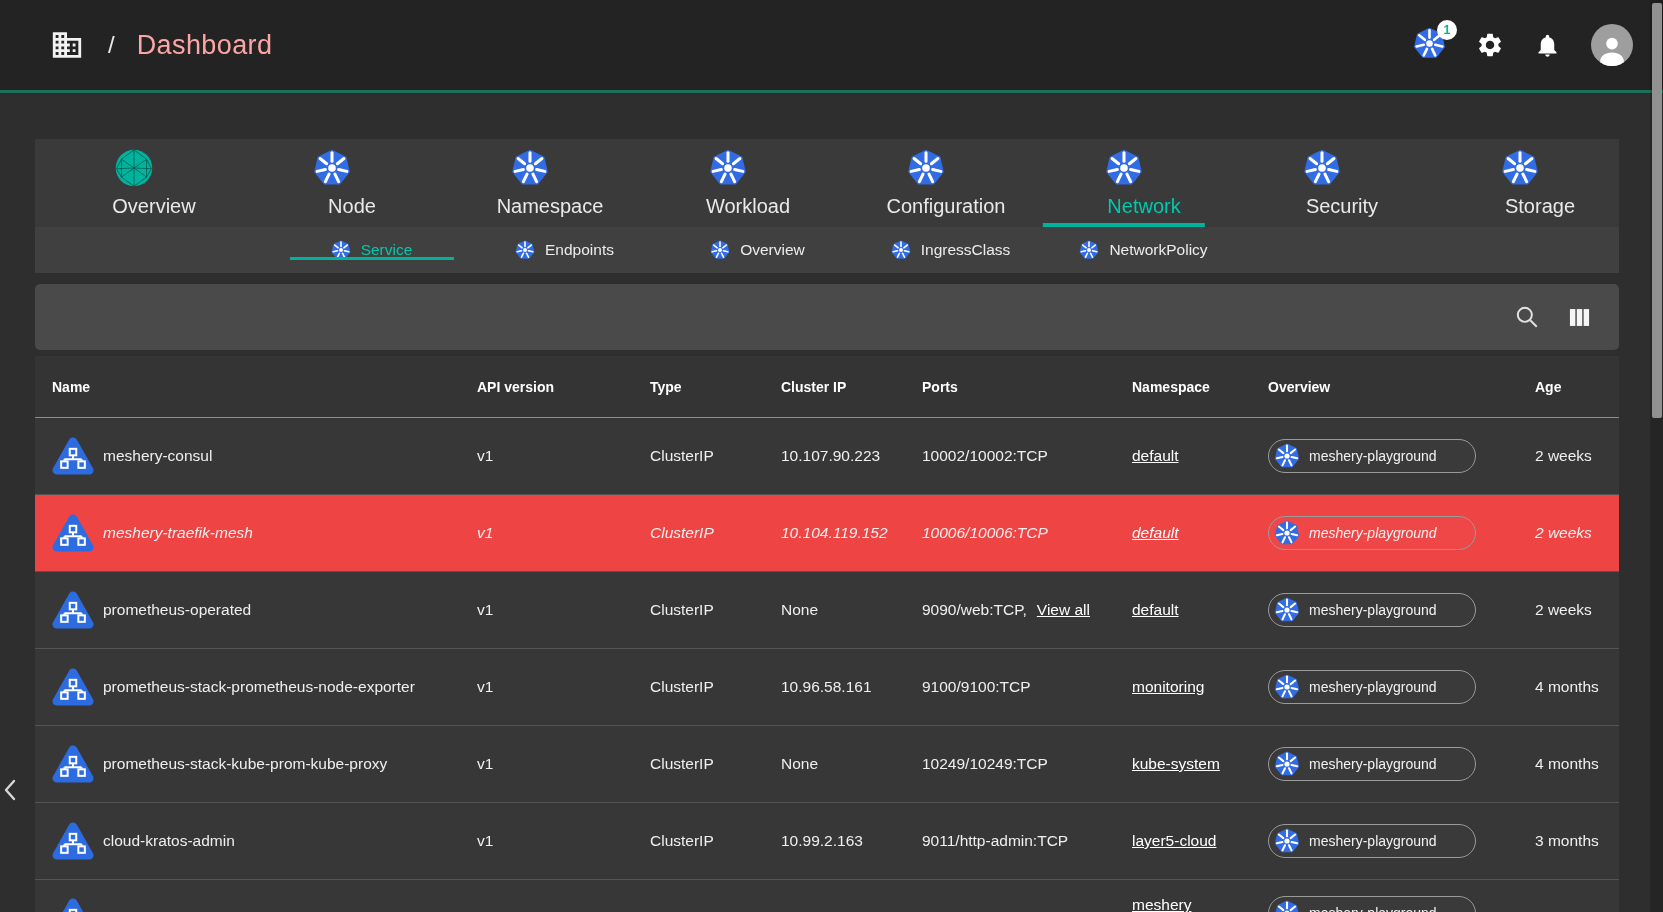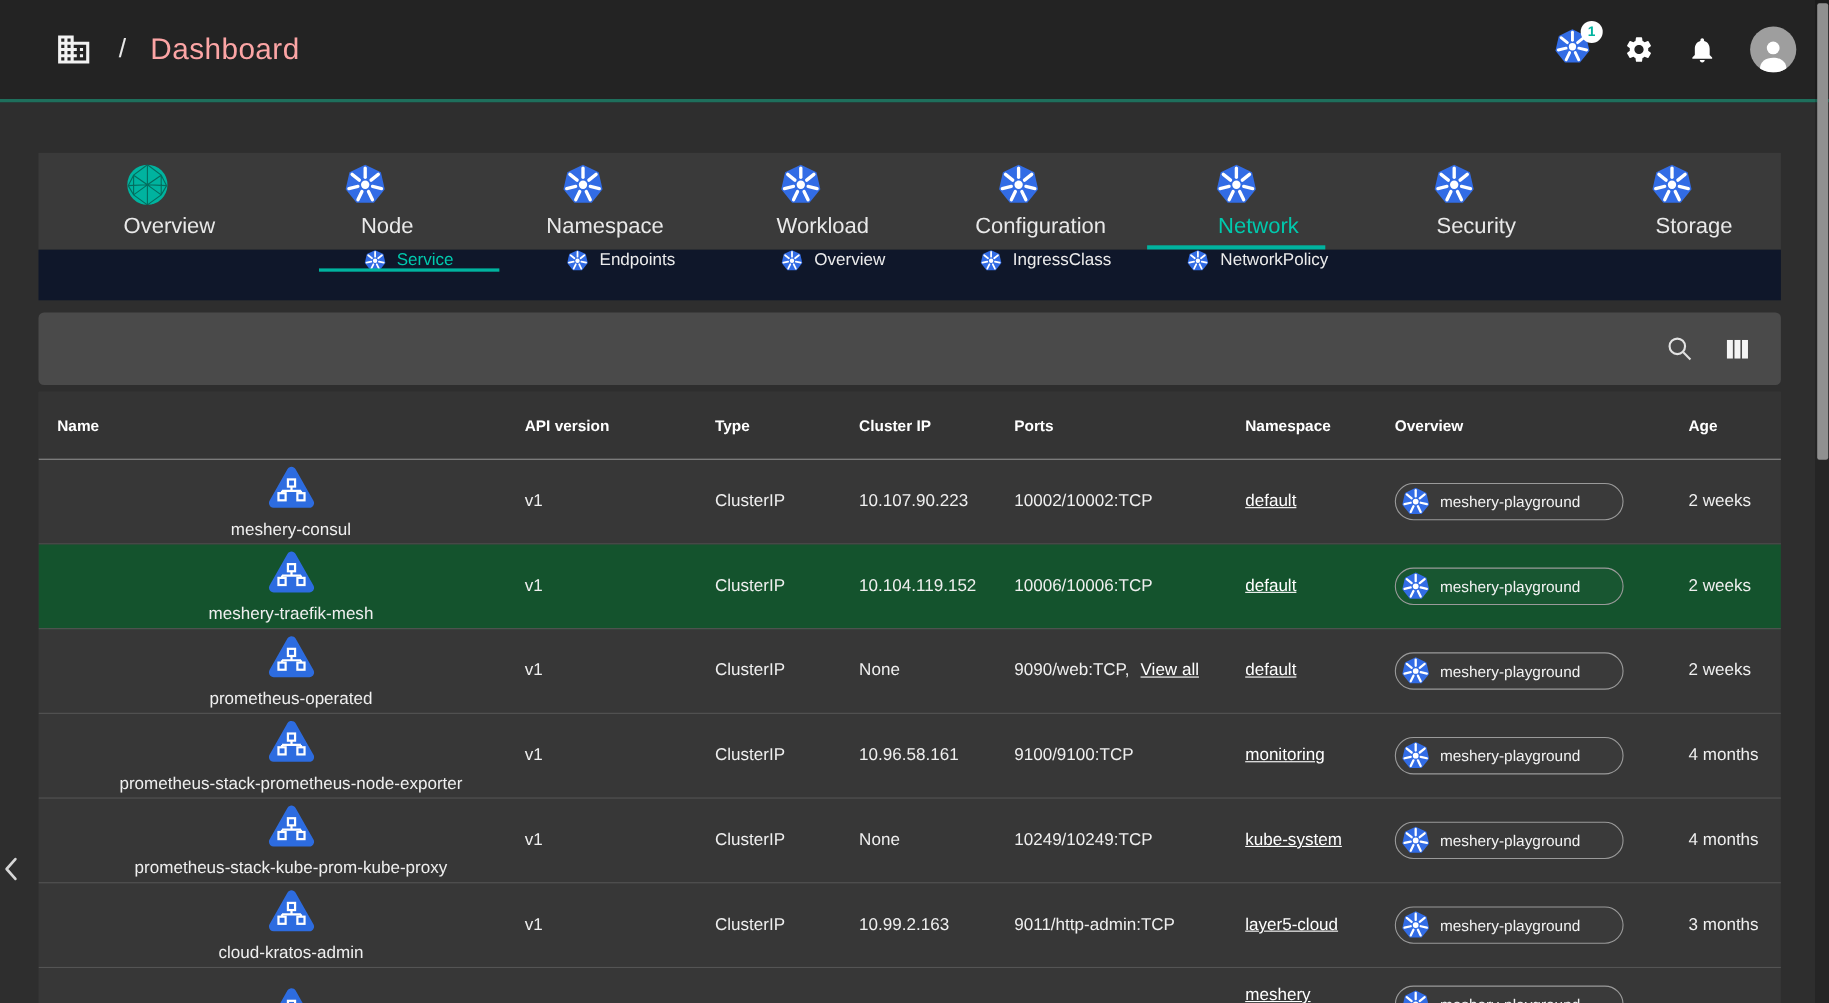--- a/index.html
+++ b/index.html
@@ -25,45 +25,45 @@
   .tabsbar { position:absolute; left:35px; top:139px; width:1584px; height:88px; background:#3a3a3a; display:flex; }
   .tab { flex:1 1 0; position:relative; display:flex; flex-direction:column; align-items:center;
          justify-content:center; gap:8px; cursor:pointer; }
   .tab-icon { width:38px; height:38px; display:inline-flex; }
   .tab-label { font-size:20px; color:#e9e9e9;margin-left:40px; }
   .tab.selected .tab-label { color:#00c9ad; }
   .tab-indicator { position:absolute; bottom:0; left:50%; transform:translateX(-50%);
                    width:82%; height:4px; background:#00b39f; }
 
   
-  .subtabsbar { position:absolute; left:35px; top:227px; width:1584px; height:46px; background:#0f172a;
-                display:flex; align-items:flex-start; padding-left:240px; }
+  .subtabsbar { position:absolute; left:35px; top:227px; width:1584px; height:46px; background:#404040;
+                display:flex; align-items:center; padding-left:240px; }
   .subtab { width:193px; position:relative; display:flex; align-items:center; justify-content:center;
             gap:10px; cursor:pointer; }
   .subtab-icon { width:20px; height:20px; display:inline-flex; }
   .subtab-label { font-size:15.5px; color:#ececec; }
   .subtab.selected .subtab-label { color:#00c9ad; }
   .subtab-indicator { position:absolute; bottom:0; left:50%; transform:translateX(-50%);
                       width:85%; height:3px; background:#00b39f; }
 
   
   .toolbar { position:absolute; left:35px; top:284px; width:1584px; height:66px; background:#4a4a4a;
              border-radius:5px; display:flex; align-items:center; justify-content:flex-end;
              gap:26px; padding-right:26px; }
 
   
   .tablecard { position:absolute; left:35px; top:356px; width:1584px; height:556px; background:#373737; overflow:hidden; }
   .grid-row { display:grid; grid-template-columns:425px 173px 131px 141px 210px 136px 267px 1fr;
               padding-left:17px; align-items:center; }
   .thead { height:62px; background:#343434; border-bottom:1px solid #8d8d8d; }
   .th { color:#ffffff; font-size:14px; font-weight:bold; }
   .trow { height:77px; border-bottom:1px solid #545454; color:#efefef; font-size:15.5px; }
-  .trow.highlighted { background:#14532d; }
+  .trow.highlighted { background:#ef4444;font-style:italic; }
   .trow.partial { align-items:start; padding-top:16px; }
-  .name-cell { display:flex; align-items:center; gap:9px;flex-direction:column; }
+  .name-cell { display:flex; align-items:center; gap:9px; }
   .svc-icon { width:42px; height:42px; flex:none; display:inline-flex; }
   .ports-cell { display:flex; align-items:center; gap:10px; }
   .link { color:#ffffff; text-decoration:underline; cursor:pointer; }
   .chip { display:inline-flex; align-items:center; gap:9px; height:34px; min-width:208px;
           border:1px solid #9a9a9a; border-radius:17px; padding:0 14px 0 5px; cursor:pointer;
           background:rgba(255,255,255,0.02); }
   .chip-icon { width:26px; height:26px; display:inline-flex; }
   .chip-label { font-size:14px; color:#f2f2f2; white-space:nowrap; }
 
   

